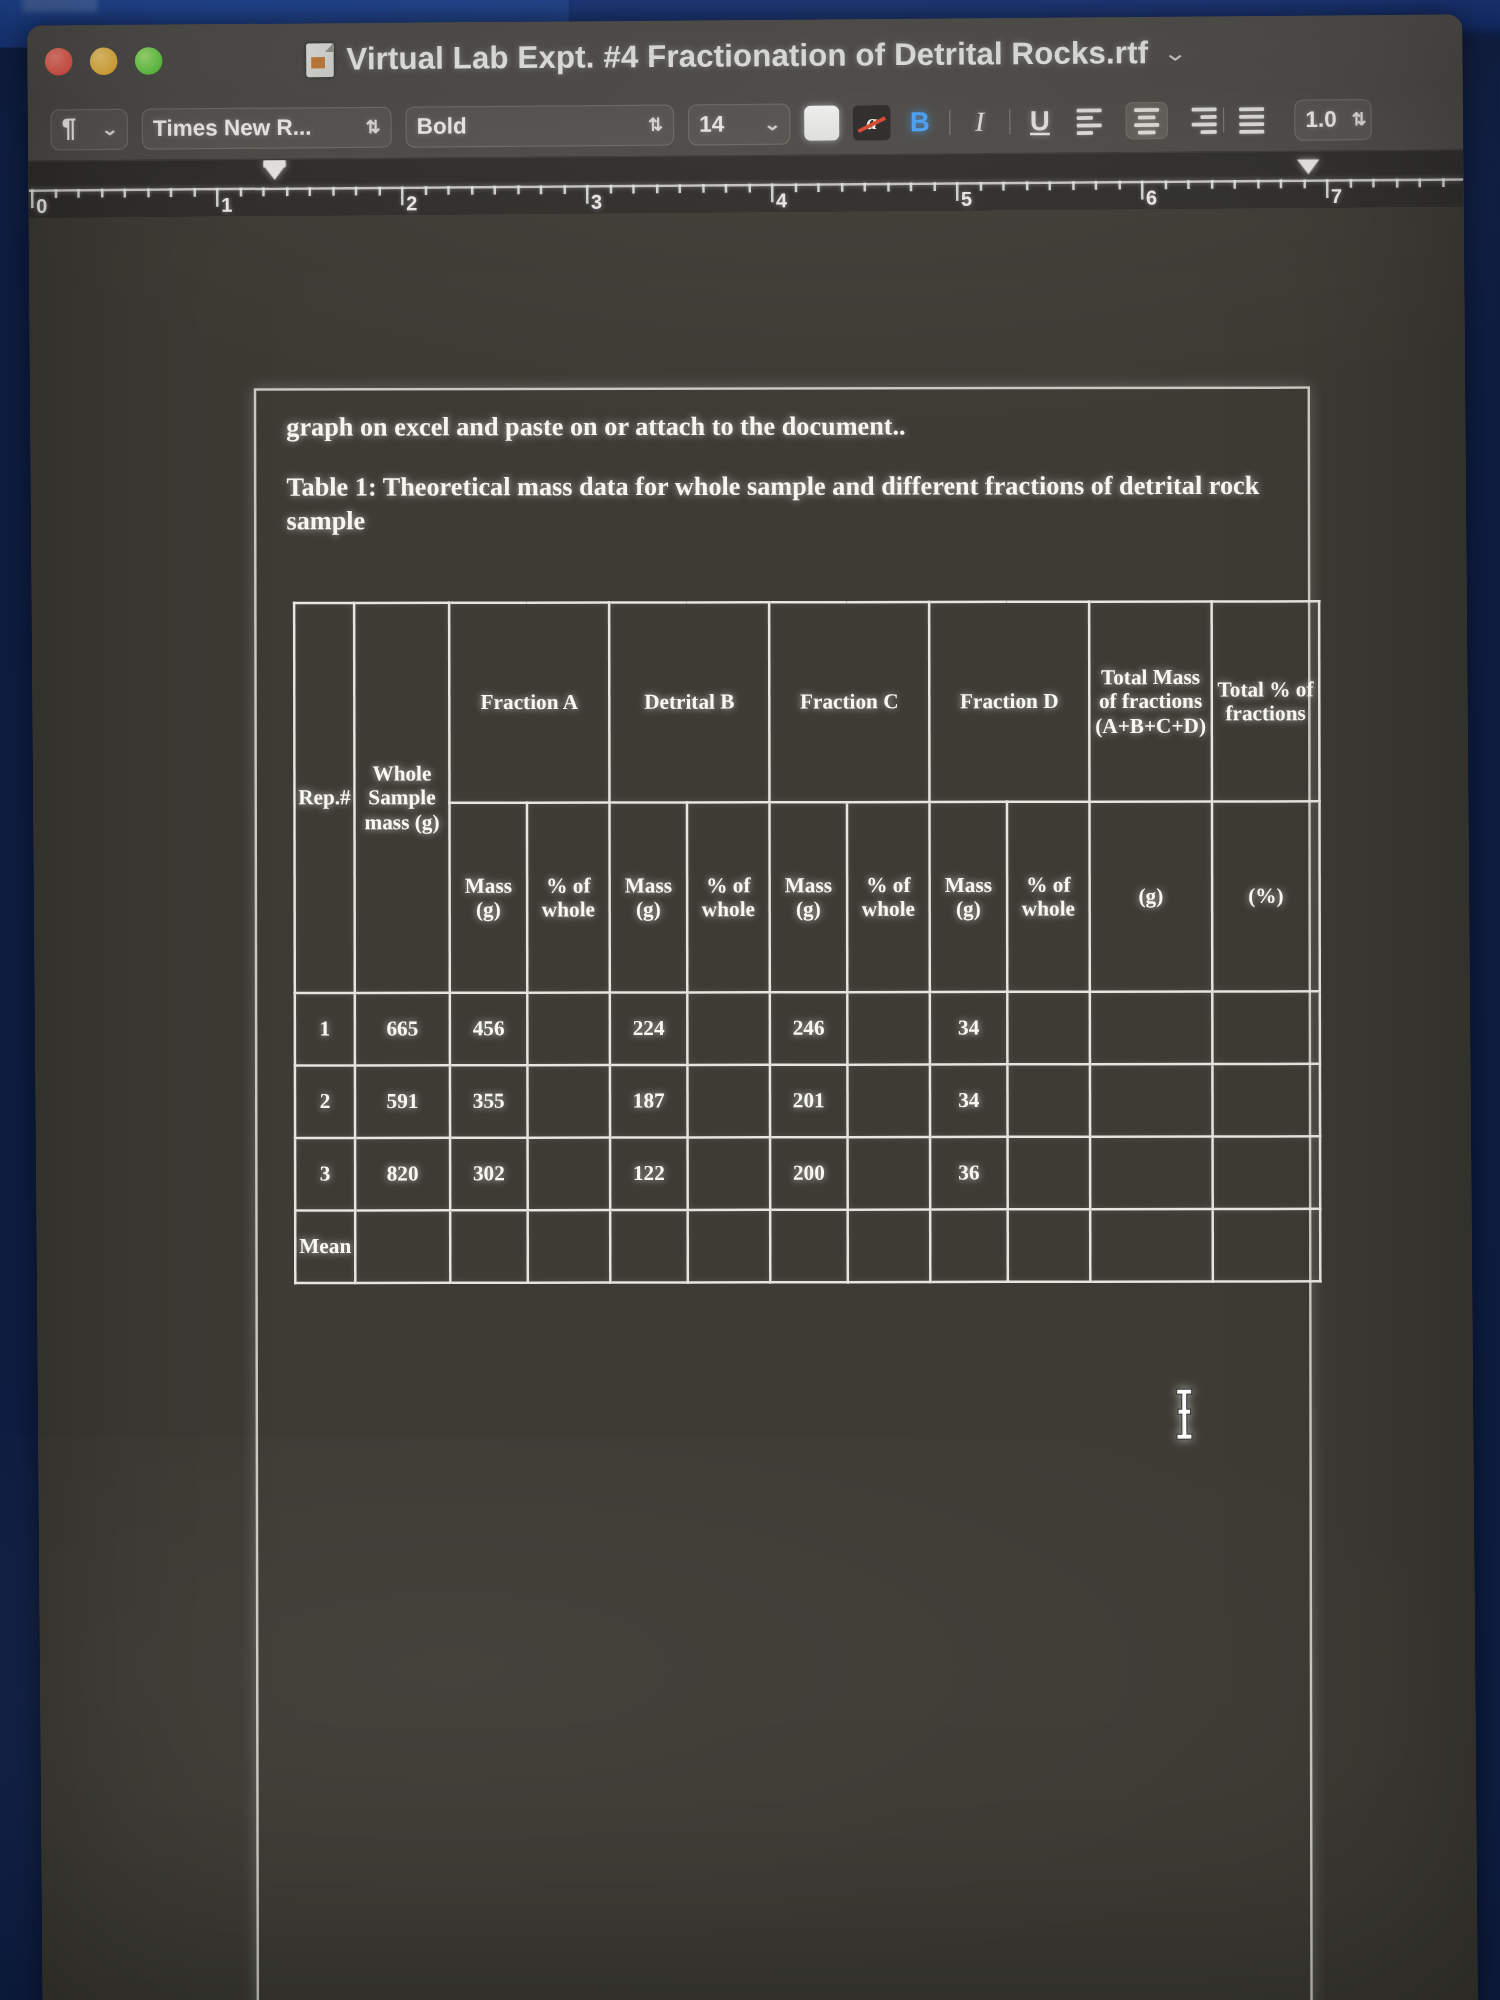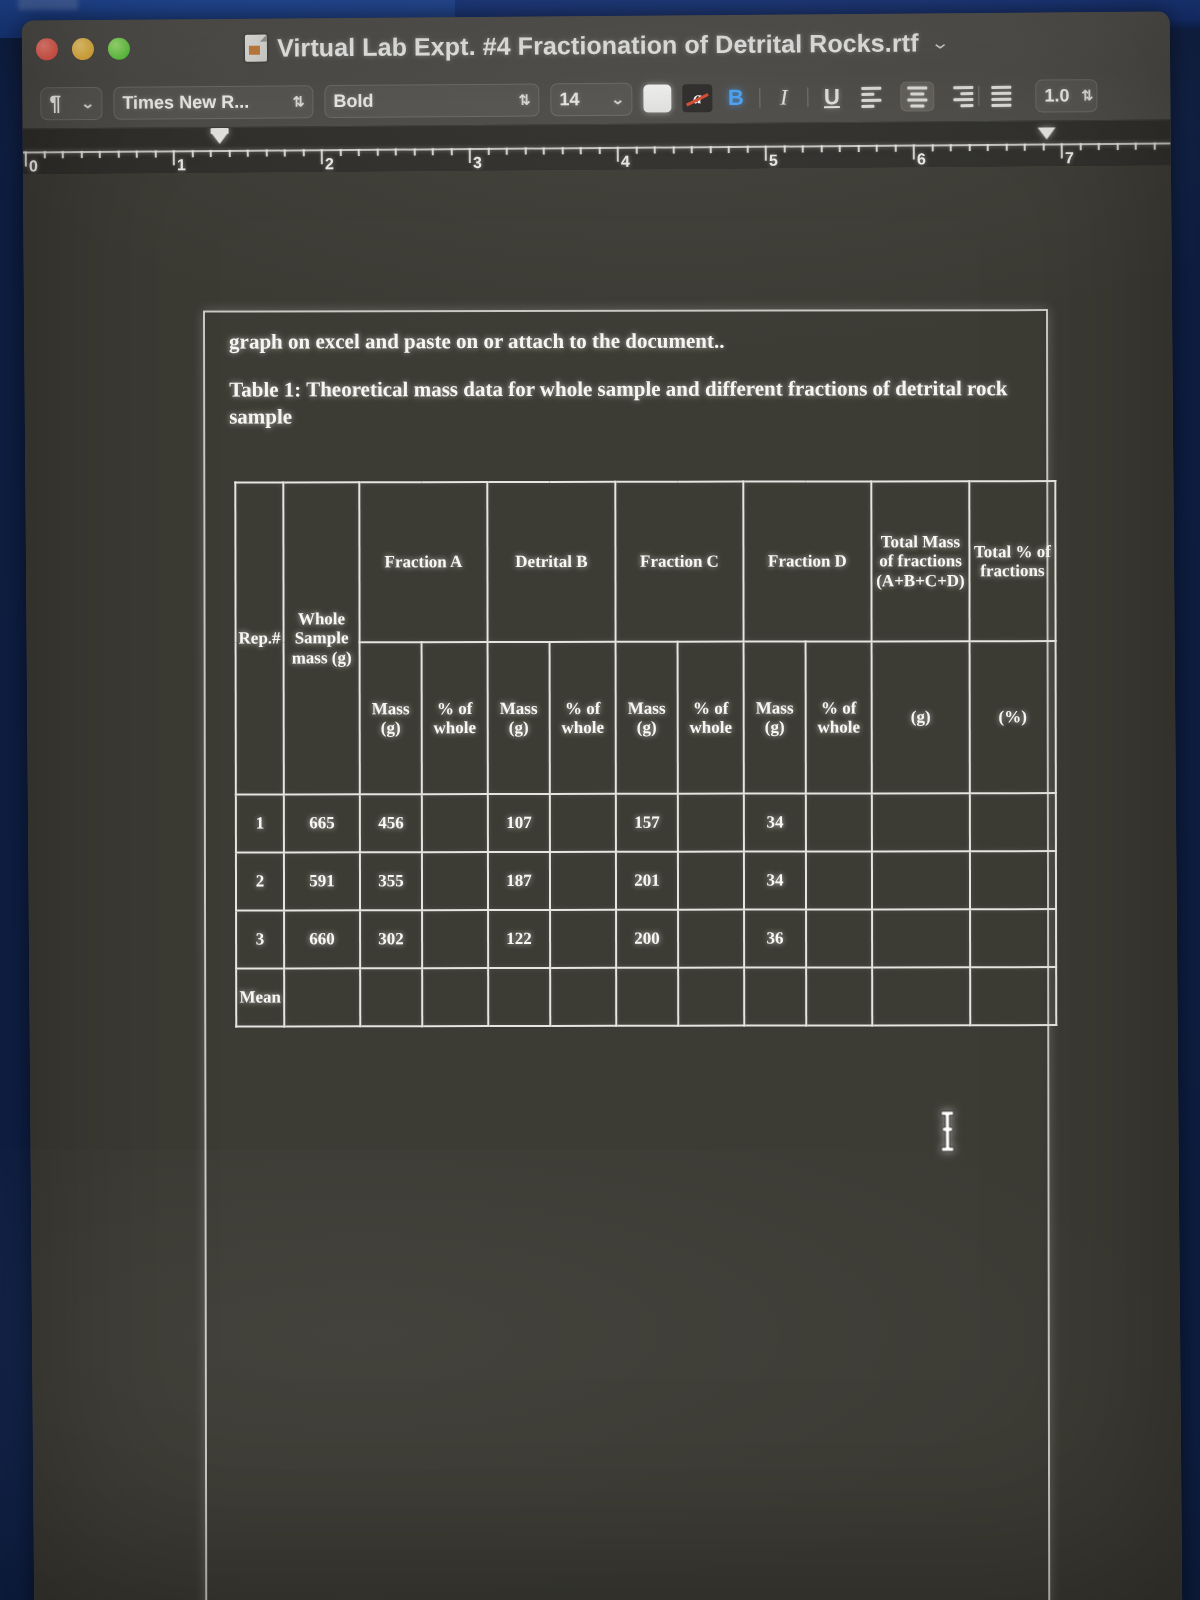--- a/index.html
+++ b/index.html
@@ -549,23 +549,23 @@
               <td class="h-sub">% of whole</td>
               <td class="h-sub">(g)</td>
               <td class="h-sub">(%)</td>
             </tr>
 
           <tr>
                 <td class="datacell rowlab">1</td>
                 <td class="datacell val">665</td>
                 <td class="datacell val">456</td>
                 <td class="datacell val"></td>
-                <td class="datacell val">107</td>
-                <td class="datacell val"></td>
-                <td class="datacell val">157</td>
+                <td class="datacell val">224</td>
+                <td class="datacell val"></td>
+                <td class="datacell val">246</td>
                 <td class="datacell val"></td>
                 <td class="datacell val">34</td>
                 <td class="datacell val"></td>
                 <td class="datacell val"></td>
                 <td class="datacell val"></td>
               </tr>
               <tr>
                 <td class="datacell rowlab">2</td>
                 <td class="datacell val">591</td>
                 <td class="datacell val">355</td>
@@ -574,21 +574,21 @@
                 <td class="datacell val"></td>
                 <td class="datacell val">201</td>
                 <td class="datacell val"></td>
                 <td class="datacell val">34</td>
                 <td class="datacell val"></td>
                 <td class="datacell val"></td>
                 <td class="datacell val"></td>
               </tr>
               <tr>
                 <td class="datacell rowlab">3</td>
-                <td class="datacell val">660</td>
+                <td class="datacell val">820</td>
                 <td class="datacell val">302</td>
                 <td class="datacell val"></td>
                 <td class="datacell val">122</td>
                 <td class="datacell val"></td>
                 <td class="datacell val">200</td>
                 <td class="datacell val"></td>
                 <td class="datacell val">36</td>
                 <td class="datacell val"></td>
                 <td class="datacell val"></td>
                 <td class="datacell val"></td>

